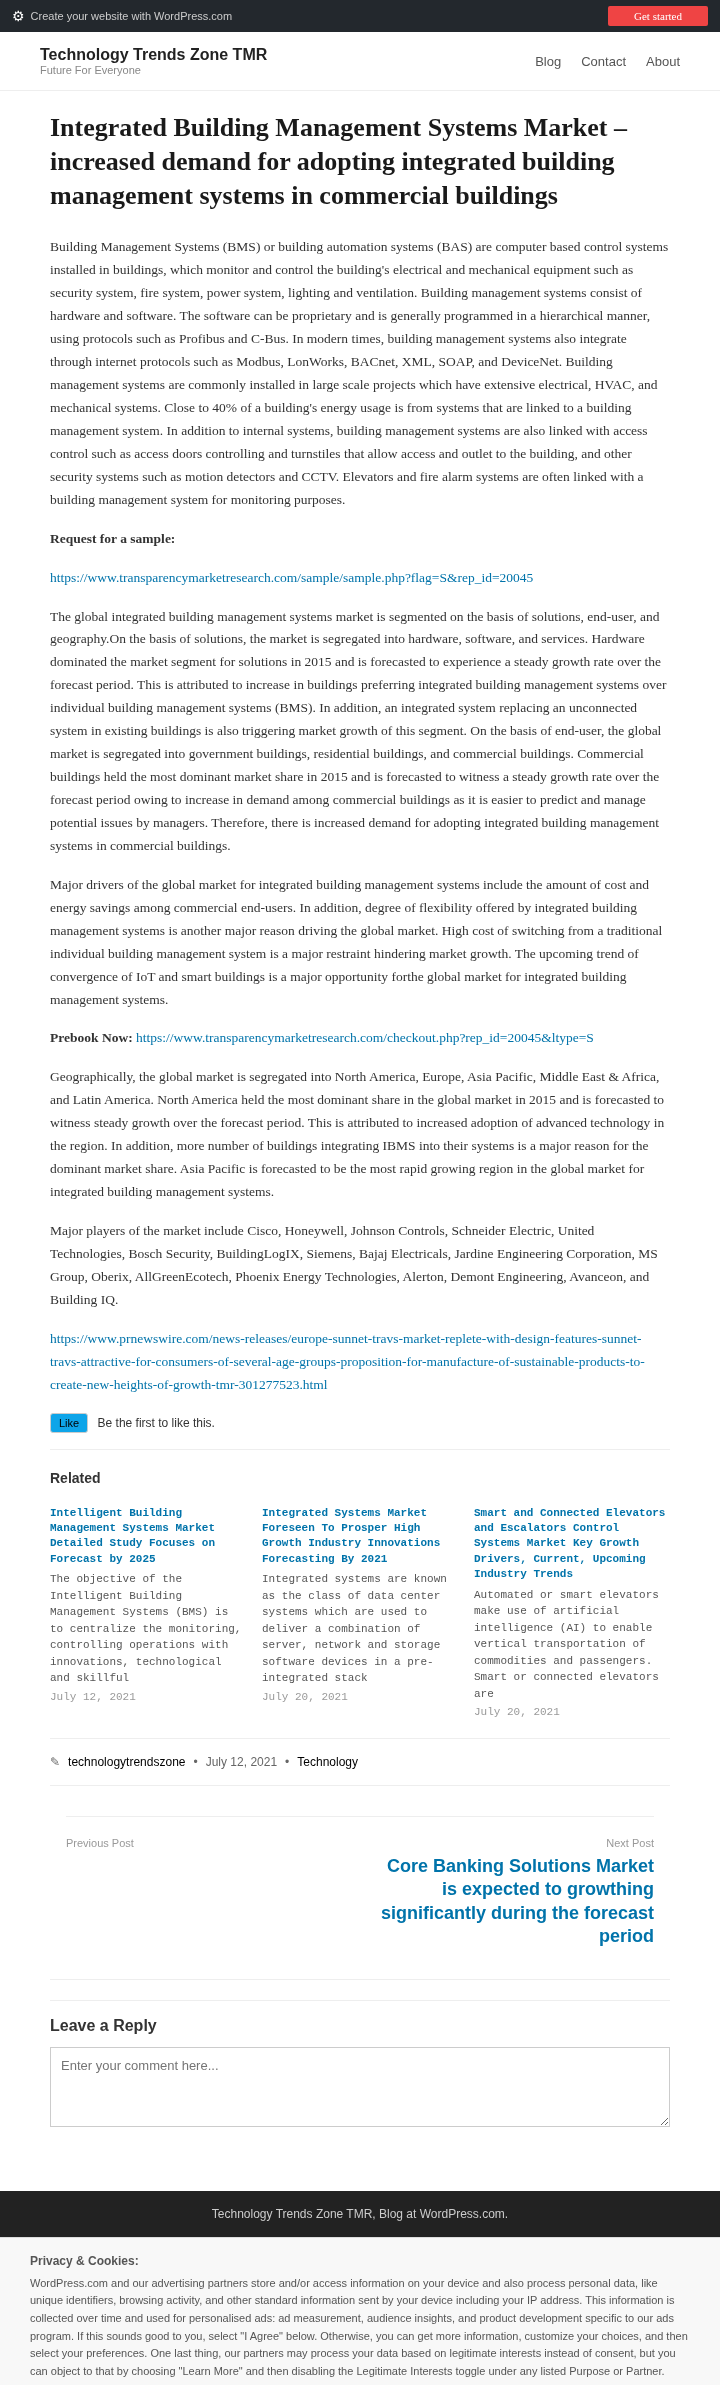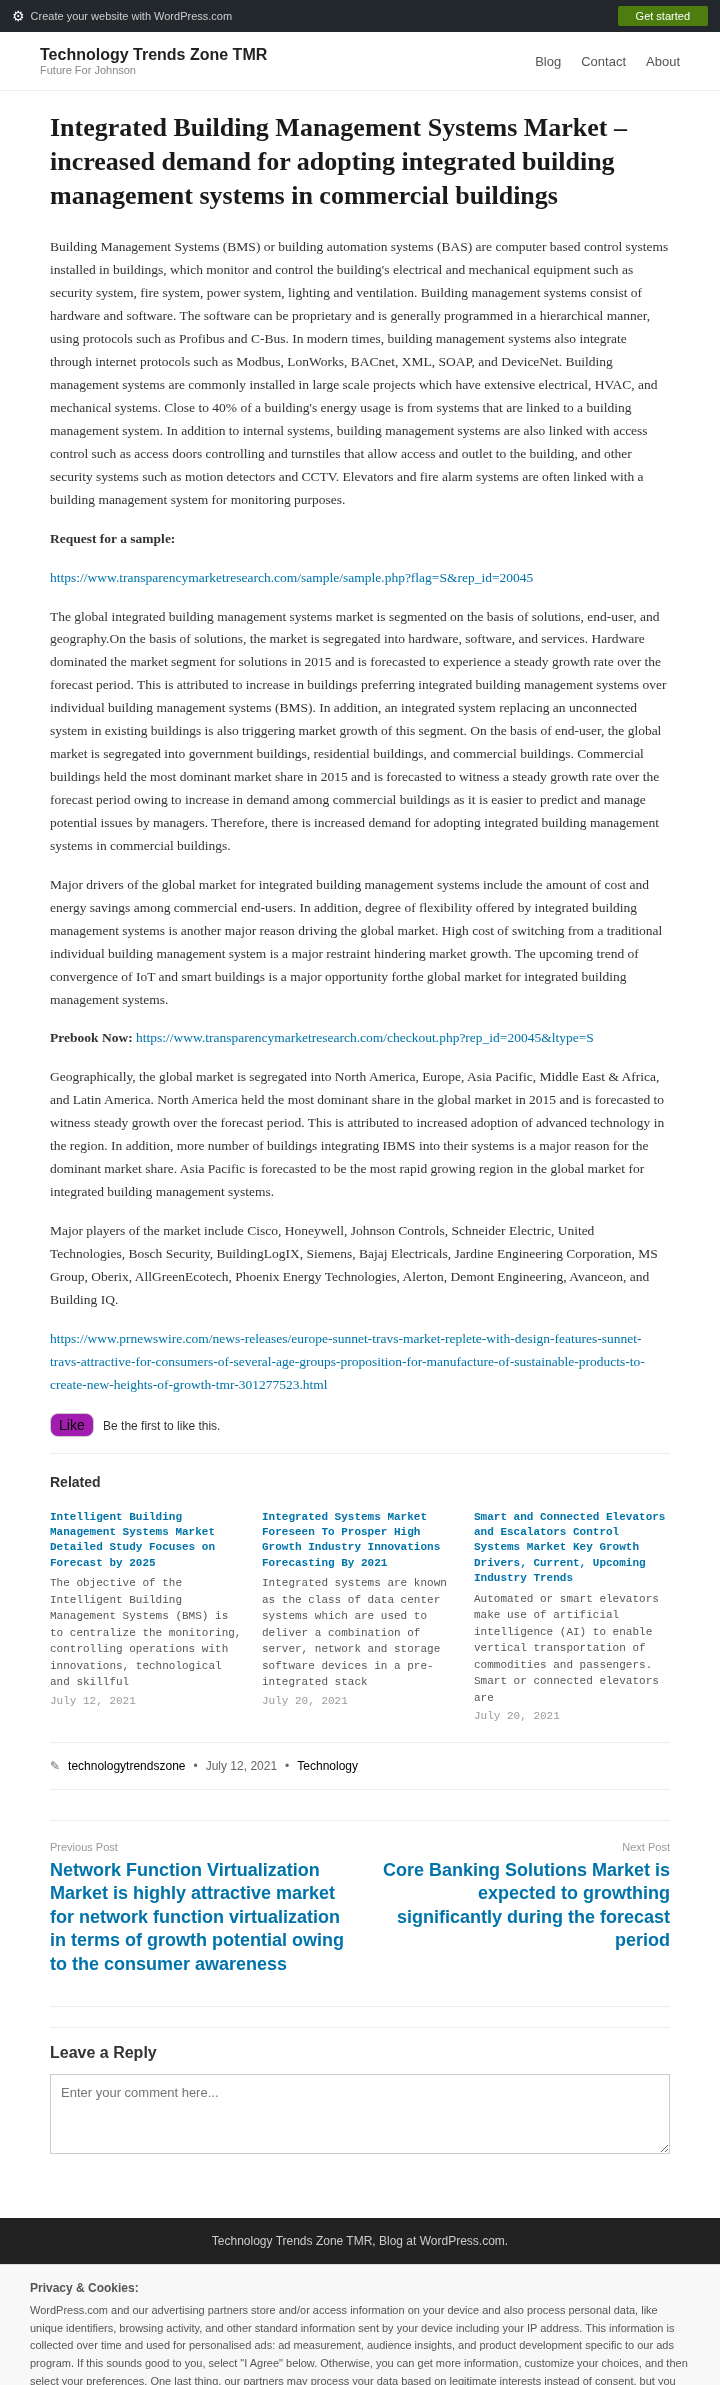--- a/index.html
+++ b/index.html
@@ -12,28 +12,28 @@
       font-size: 11px;
       padding: 6px 12px;
       display: flex;
       align-items: center;
       justify-content: space-between;
       font-family: Arial, sans-serif;
     }
     .wp-bar-left { display: flex; align-items: center; gap: 6px; }
     .wp-bar-logo { color: #fff; font-size: 14px; }
     .get-started-btn {
-      background: #4d7c0f;
+      background: #ef4444;
       color: #fff;
       border: none;
-      padding: 4px 18px;
+      padding: 4px 26px;
       font-size: 11px;
       cursor: pointer;
       border-radius: 2px;
-      font-family: Liberation Sans, sans-serif;
+      font-family: Liberation Serif, serif;
     }
 
     
     .site-header {
       border-bottom: 1px solid #eee;
       padding: 14px 40px;
       display: flex;
       align-items: center;
       justify-content: space-between;
       font-family: Arial, sans-serif;
@@ -84,42 +84,42 @@
       border-radius: 3px;
       display: flex;
       align-items: center;
       gap: 4px;
     }
 
     
     .like-section { margin: 10px 0; font-size: 12px; font-family: Arial, sans-serif; }
     .like-btn {
       border: 1px solid #ccc;
-      background: #a21caf;
+      background: #0ea5e9;
       padding: 3px 8px;
-      font-size: 14px;
+      font-size: 11px;
       cursor: pointer;
-      border-radius: 8px;
+      border-radius: 3px;
     }
 
     
     .related-section { margin: 20px 0; }
     .related-title { font-size: 14px; font-weight: bold; margin-bottom: 12px; font-family: Arial, sans-serif; }
     .related-grid { display: grid; grid-template-columns: 1fr 1fr 1fr; gap: 16px; }
     .related-item { font-size: 11px; font-family: Liberation Mono, monospace; margin-top: 8px; }
     .related-item-title { font-weight: bold; color: #0073aa; margin-bottom: 4px; line-height: 1.4; }
     .related-item-excerpt { color: #555; line-height: 1.5; margin-bottom: 4px; }
     .related-item-date { color: #999; }
 
     
     .post-meta { font-size: 12px; color: #666; margin: 16px 0; font-family: Arial, sans-serif; display: flex; gap: 8px; align-items: center; }
     .post-meta a { color: #000000; text-decoration: none; }
 
     
-    .prev-next { display: grid; grid-template-columns: 1fr 1fr; gap: 20px; margin: 30px 0; border-top: 1px solid #eee; padding-top: 20px; font-family: Arial, sans-serif; }
+    .prev-next { display: grid; grid-template-columns: 1fr 1fr; gap: 20px; margin: 30px 16px; border-top: 1px solid #eee; padding-top: 20px; font-family: Arial, sans-serif; }
     .prev-post, .next-post { }
     .prev-next-label { font-size: 11px; color: #999; margin-bottom: 6px; }
     .prev-next-title { font-size: 18px; font-weight: bold; color: #0073aa; line-height: 1.3; }
     .next-post { text-align: right; }
 
     
     .comments-section { margin: 20px 0; border-top: 1px solid #eee; padding-top: 16px; }
     .comments-title { font-size: 16px; font-weight: bold; margin-bottom: 12px; font-family: Arial, sans-serif; }
     .comment-textarea {
       width: 100%;
@@ -163,21 +163,21 @@
   <div class="wp-bar-left">
     <span class="wp-bar-logo">⚙</span>
     <span>Create your website with WordPress.com</span>
   </div>
   <button class="get-started-btn">Get started</button>
 </div>
 
 <header class="site-header">
   <div>
     <div class="site-title">Technology Trends Zone TMR</div>
-    <div class="site-tagline">Future For Johnson</div>
+    <div class="site-tagline">Future For Everyone</div>
   </div>
   <nav class="site-nav">
     <a href="#">Blog</a>
     <a href="#">Contact</a>
     <a href="#">About</a>
   </nav>
 </header>
 
 <div class="main-container">
 
@@ -252,21 +252,20 @@
     <span>July 12, 2021</span>
     <span>•</span>
     <a href="#">Technology</a>
   </div>
 
   <hr>
 
   <div class="prev-next">
     <div class="prev-post">
       <div class="prev-next-label">Previous Post</div>
-      <div class="prev-next-title">Network Function Virtualization Market is highly attractive market for network function virtualization in terms of growth potential owing to the consumer awareness</div>
     </div>
     <div class="next-post">
       <div class="prev-next-label">Next Post</div>
       <div class="prev-next-title">Core Banking Solutions Market is expected to growthing significantly during the forecast period</div>
     </div>
   </div>
 
   <hr>
 
   <div class="comments-section">

